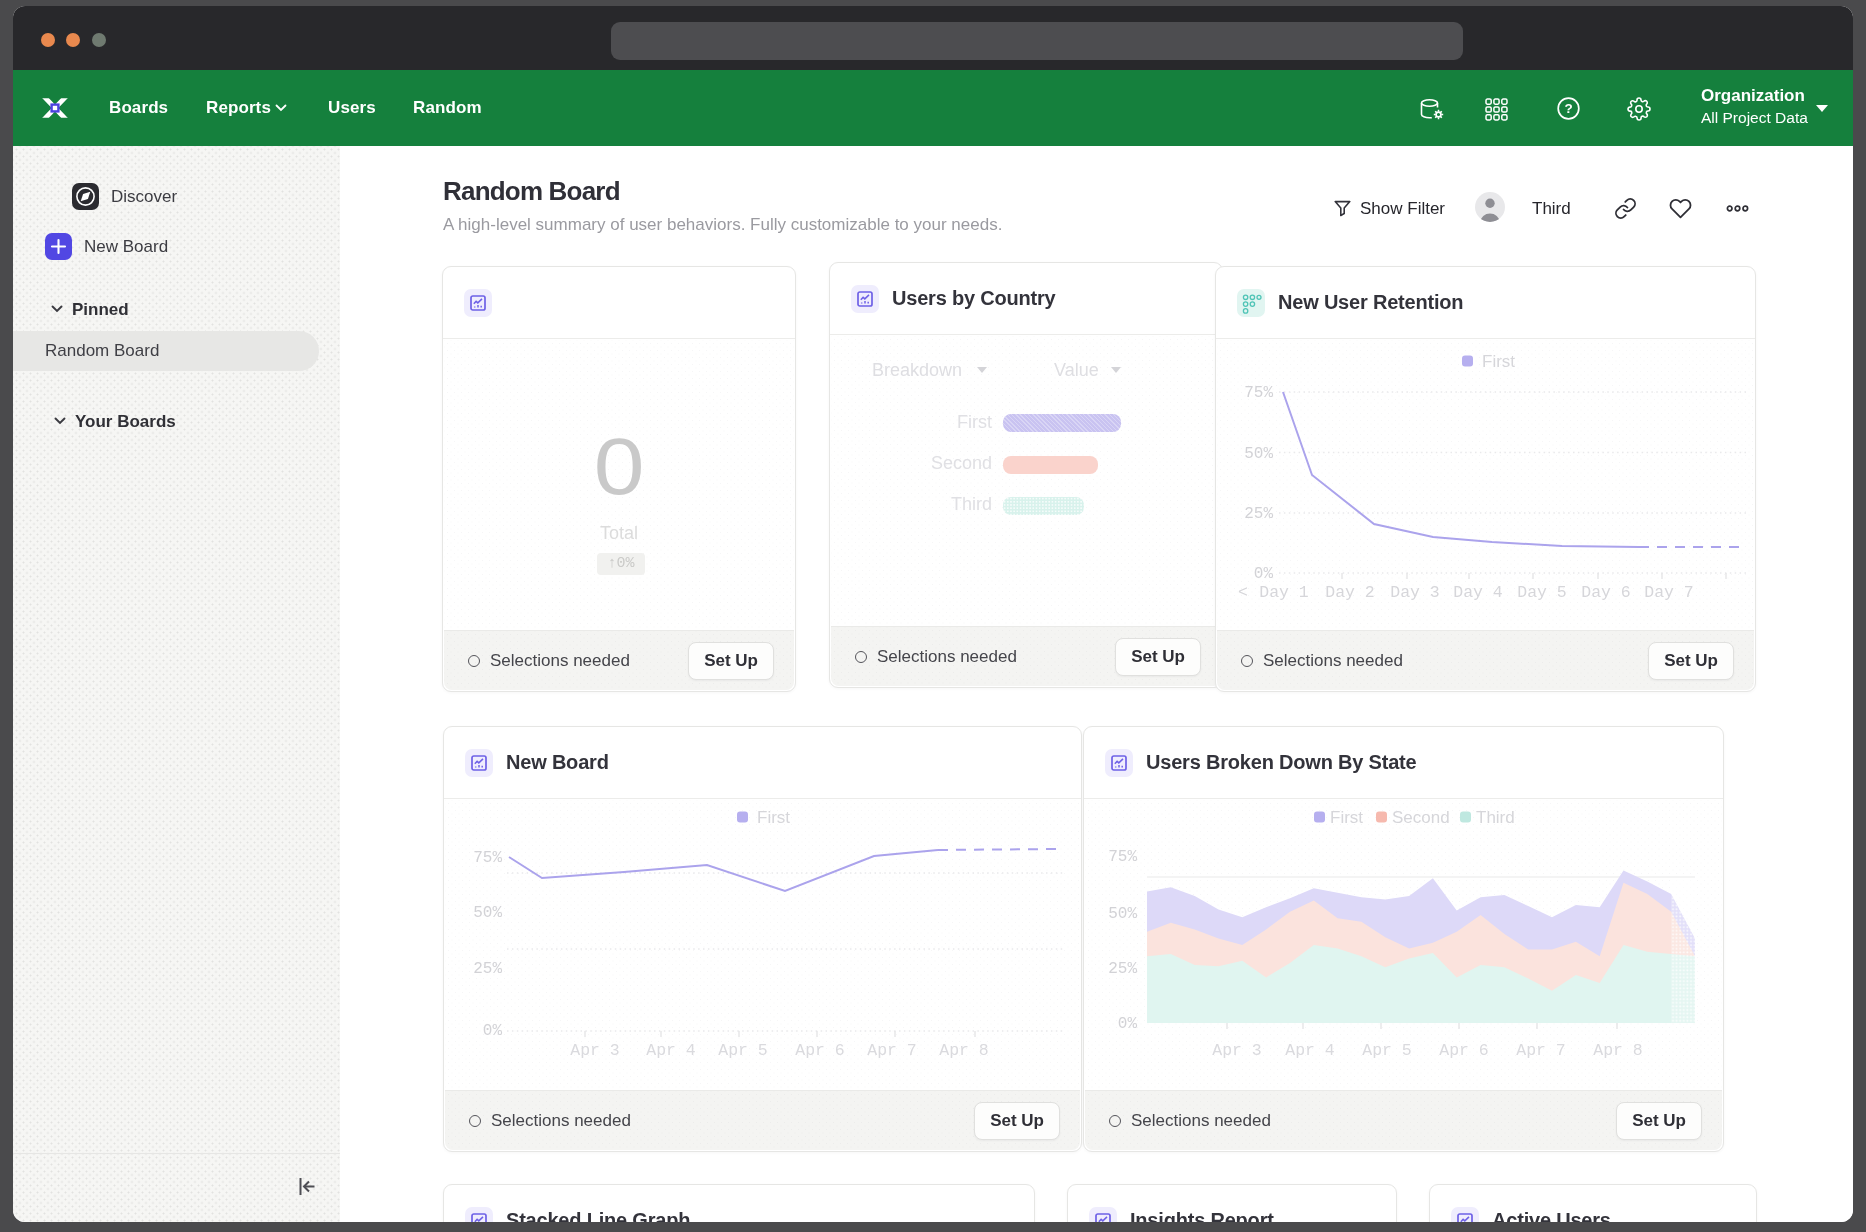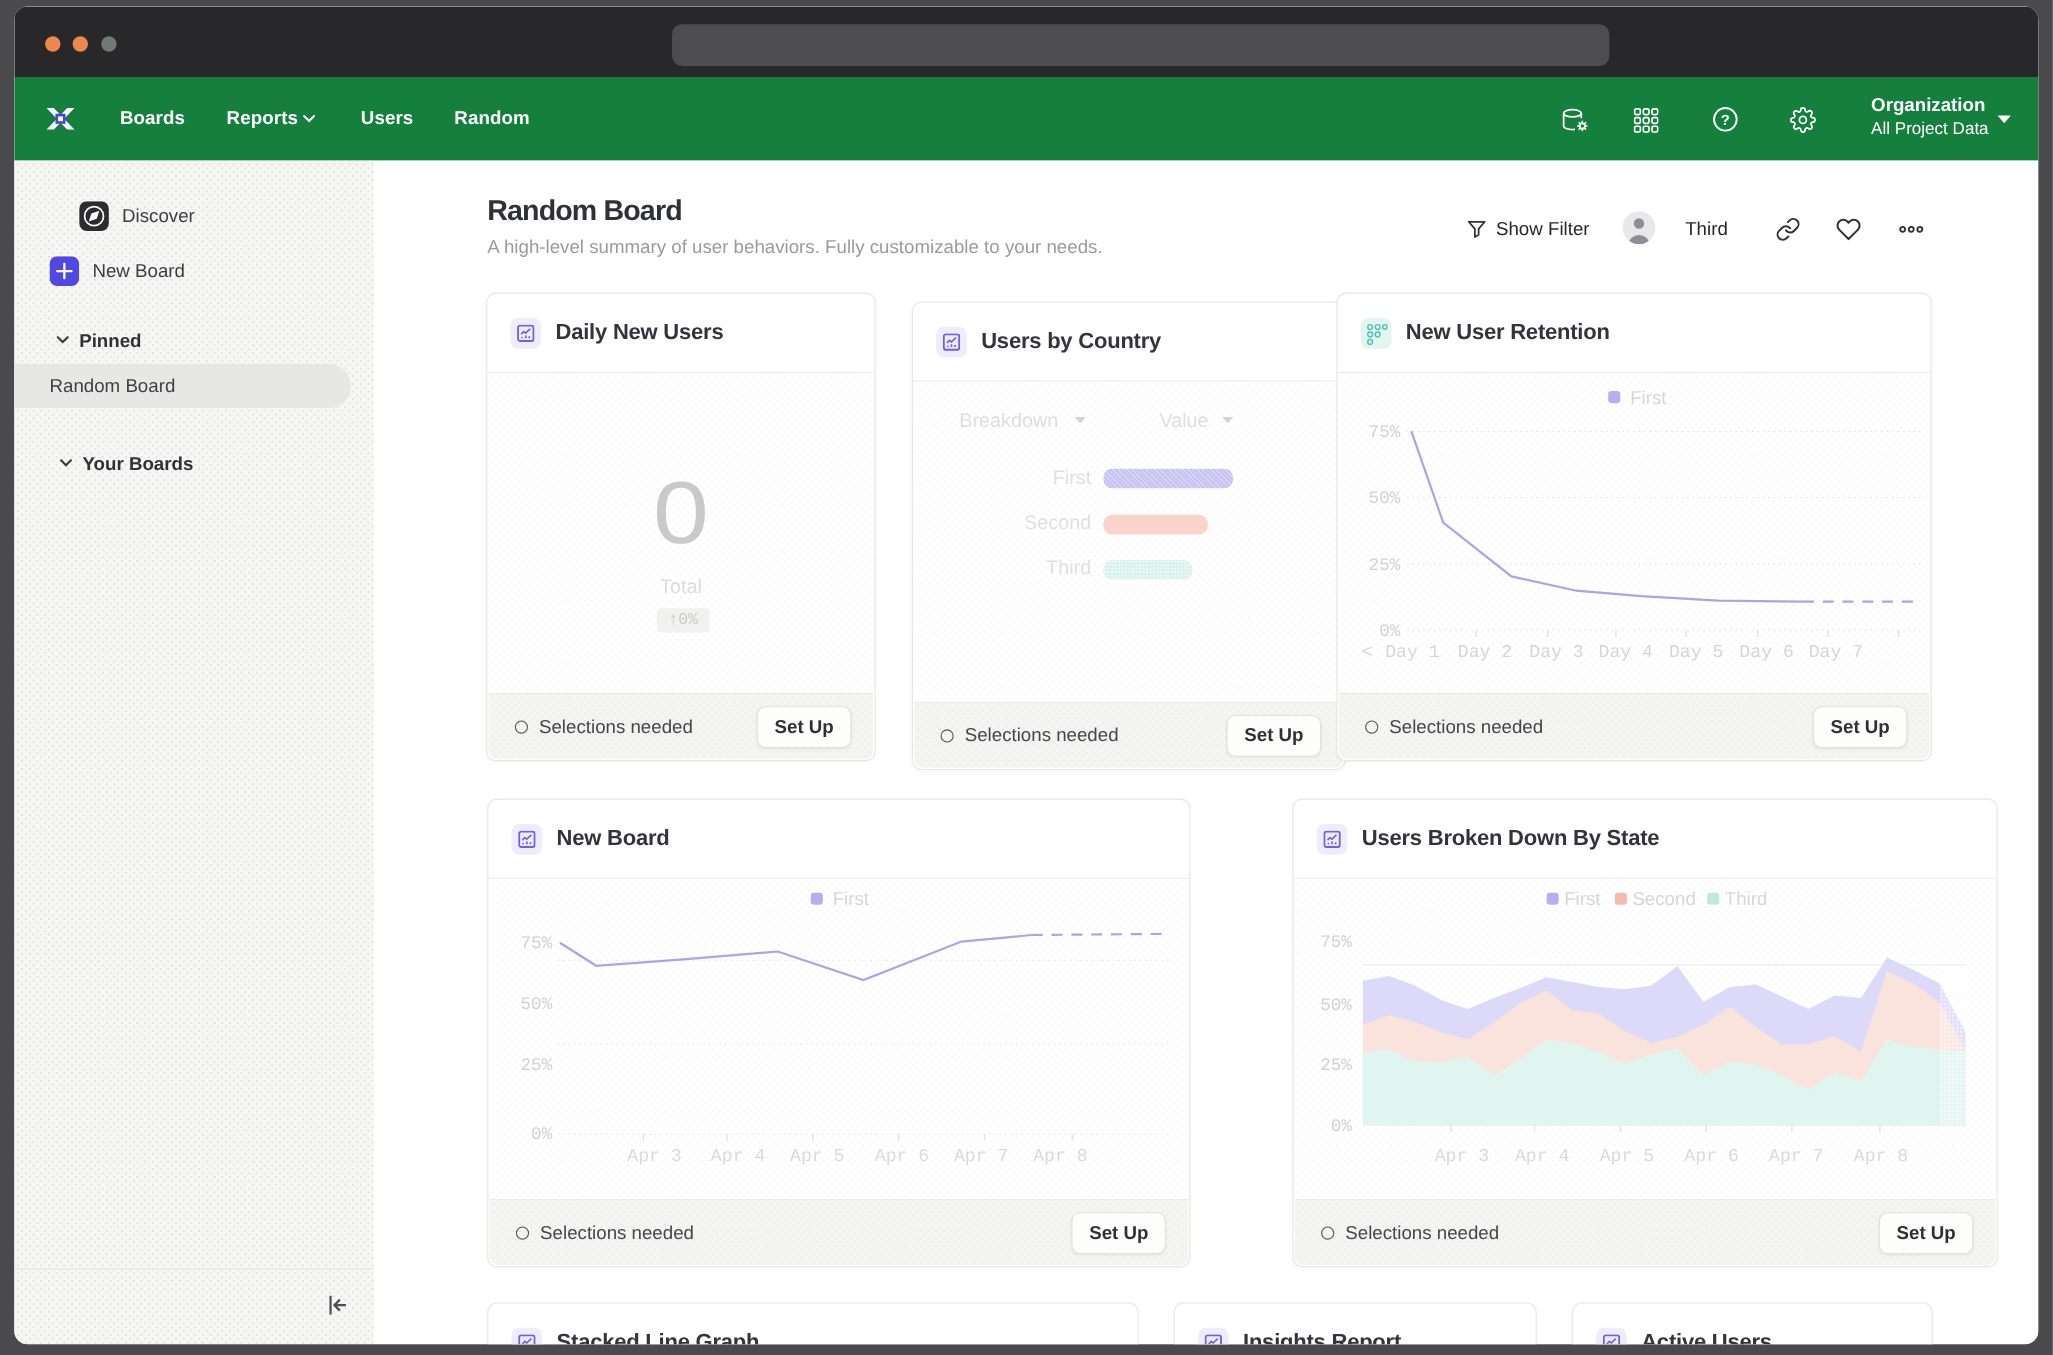--- a/index.html
+++ b/index.html
@@ -193,35 +193,34 @@
 
 <div class="card" style="left:429px;top:260px;width:354px;height:426px;">
   <div class="chead">
     <div class="chip chip-p">
           <svg style="position:absolute;left:6px;top:6px;" width="16" height="16" viewBox="0 0 16 16" fill="none" stroke="#6E61E6" stroke-width="1.7">
             <rect x="1" y="1" width="14" height="14" rx="1.8"></rect>
             <path d="M3.8 8.8 L6.1 6.4 L7.8 7.9 L12 3.9" stroke-width="1.5"></path>
             <path d="M4.7 11.4 v1 M8 9.9 v2.5 M11.2 10.7 v1.7" stroke-width="1.5"></path>
           </svg>
         </div>
-    <div class="ctitle">Daily New Users</div>
   </div>
   <div class="cbody">
     <div class="big0">0</div>
     <div class="total">Total</div>
     <div class="badge0">↑0%</div>
   </div>
   <div class="cfoot">
         <div class="circ"></div>
         <div class="sel">Selections needed</div>
         <div class="setup">Set Up</div>
       </div>
 </div>
 
-<div class="card" style="left:816px;top:268px;width:394px;height:426px;">
+<div class="card" style="left:816px;top:256px;width:394px;height:426px;">
   <div class="chead">
     <div class="chip chip-p">
           <svg style="position:absolute;left:6px;top:6px;" width="16" height="16" viewBox="0 0 16 16" fill="none" stroke="#6E61E6" stroke-width="1.7">
             <rect x="1" y="1" width="14" height="14" rx="1.8"></rect>
             <path d="M3.8 8.8 L6.1 6.4 L7.8 7.9 L12 3.9" stroke-width="1.5"></path>
             <path d="M4.7 11.4 v1 M8 9.9 v2.5 M11.2 10.7 v1.7" stroke-width="1.5"></path>
           </svg>
         </div>
     <div class="ctitle">Users by Country</div>
   </div>
@@ -350,21 +349,21 @@
       <path d="M493 50 L611 49" stroke="#ABA3EC" stroke-width="2" fill="none" stroke-dasharray="10 8"></path>
     </svg>
   </div>
   <div class="cfoot">
         <div class="circ"></div>
         <div class="sel">Selections needed</div>
         <div class="setup">Set Up</div>
       </div>
 </div>
 
-<div class="card" style="left:1162px;top:720px;width:641px;height:426px;">
+<div class="card" style="left:1070px;top:720px;width:641px;height:426px;">
   <div class="chead">
     <div class="chip chip-p">
           <svg style="position:absolute;left:6px;top:6px;" width="16" height="16" viewBox="0 0 16 16" fill="none" stroke="#6E61E6" stroke-width="1.7">
             <rect x="1" y="1" width="14" height="14" rx="1.8"></rect>
             <path d="M3.8 8.8 L6.1 6.4 L7.8 7.9 L12 3.9" stroke-width="1.5"></path>
             <path d="M4.7 11.4 v1 M8 9.9 v2.5 M11.2 10.7 v1.7" stroke-width="1.5"></path>
           </svg>
         </div>
     <div class="ctitle">Users Broken Down By State</div>
   </div>

